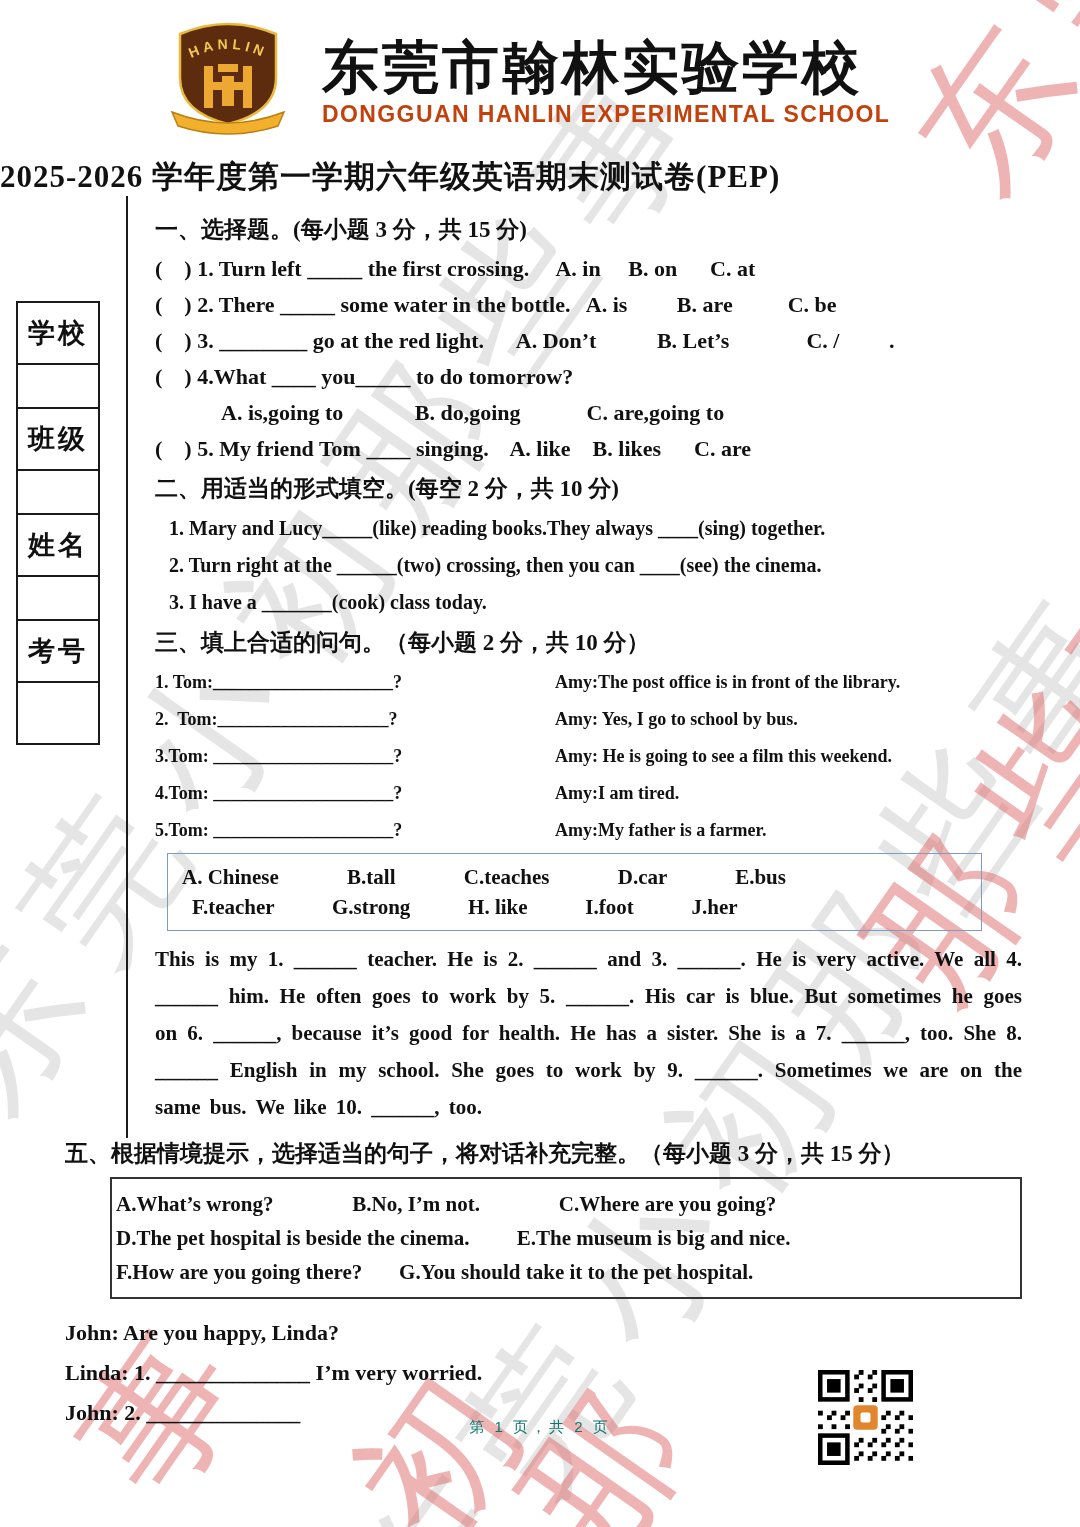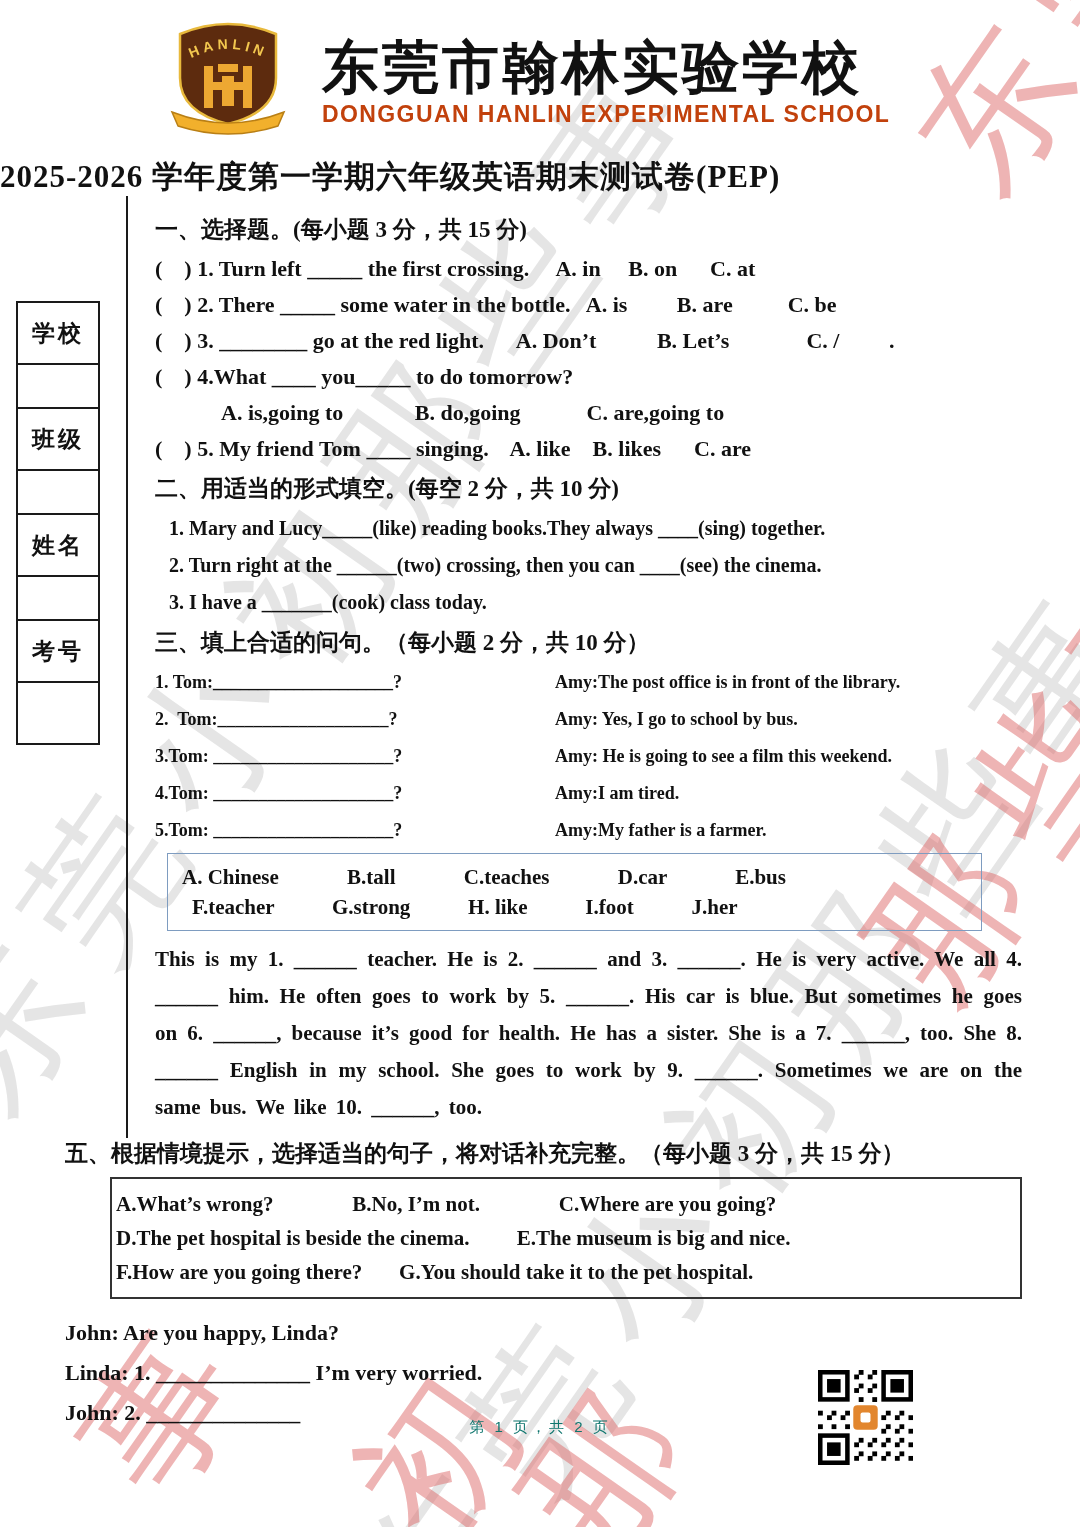--- a/index.html
+++ b/index.html
@@ -24,21 +24,21 @@
   .logo{flex:0 0 auto;}
   .school-cn{font-size:57px;font-weight:900;letter-spacing:3px;line-height:1.05;}
   .school-en{font-family:"Liberation Sans","DejaVu Sans",sans-serif;font-size:23px;font-weight:700;
              color:#c2410c;letter-spacing:1.4px;margin-top:3px;}
   .exam-title{position:relative;z-index:1;text-align:left;font-size:31px;font-weight:700;
               margin-top:10px;letter-spacing:1px;}
   
   .vline{position:absolute;left:126px;top:196px;width:2px;height:942px;background:#1a1a1a;z-index:1;}
   .sidebar{position:absolute;left:16px;top:303px;width:84px;z-index:1;}
   .cell{border:2px solid #1a1a1a;margin-top:-2px;display:flex;align-items:center;justify-content:center;background:transparent;}
-  .cell.label{height:64px;font-size:23px;font-weight:700;letter-spacing:3px;}
+  .cell.label{height:64px;font-size:27px;font-weight:700;letter-spacing:3px;}
   .cell.blank{height:46px;}
   .cell.blank.last{height:64px;}
   
   .content{position:relative;z-index:1;margin:16px 58px 0 155px;font-weight:700;}
   .sec-heading{font-size:23px;font-weight:700;margin:6px 0;}
   .qline{font-size:22px;line-height:36px;white-space:pre-wrap;}
   .indent{padding-left:66px;}
   .s2line{font-size:20px;line-height:37px;white-space:pre-wrap;padding-left:14px;}
   .s3row{display:flex;font-size:18px;line-height:37px;}
   .s3q{width:400px;white-space:pre-wrap;}

